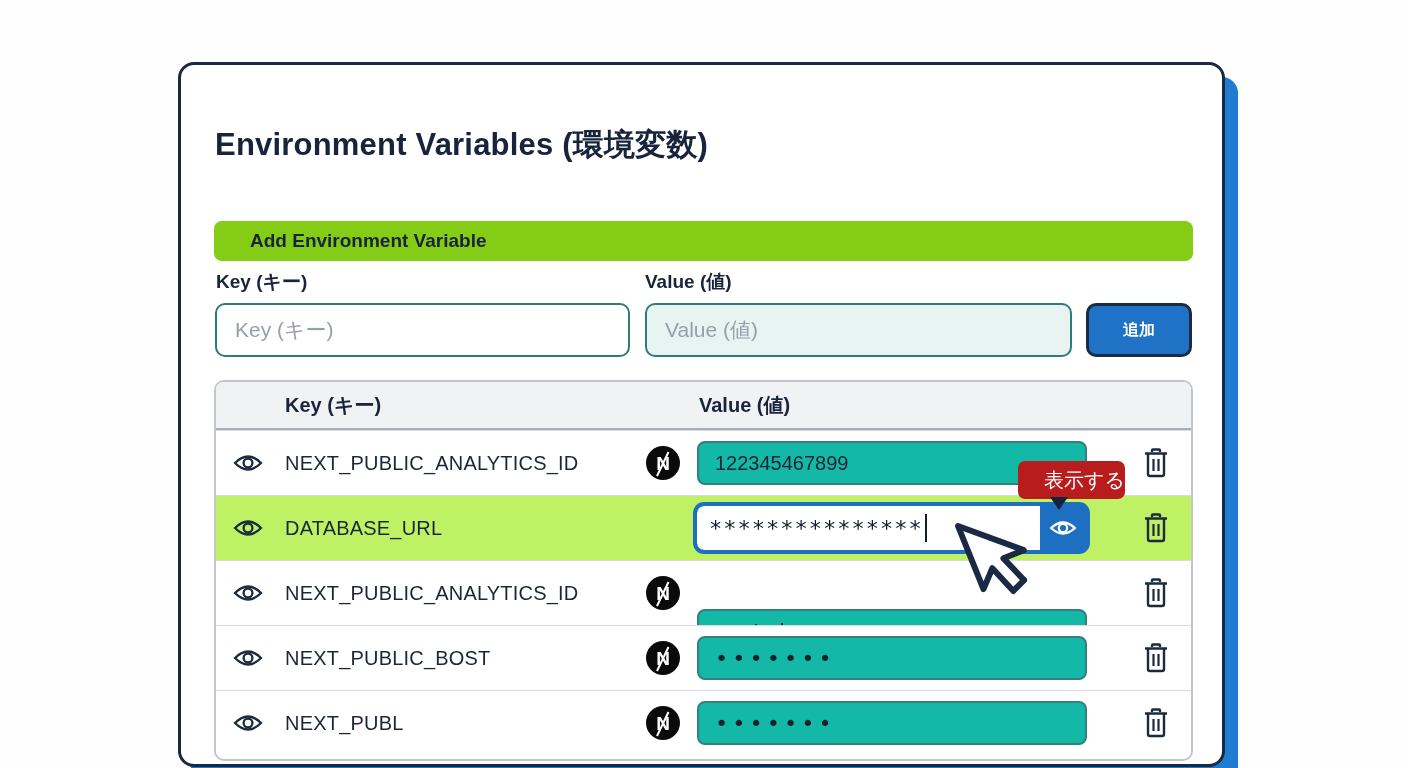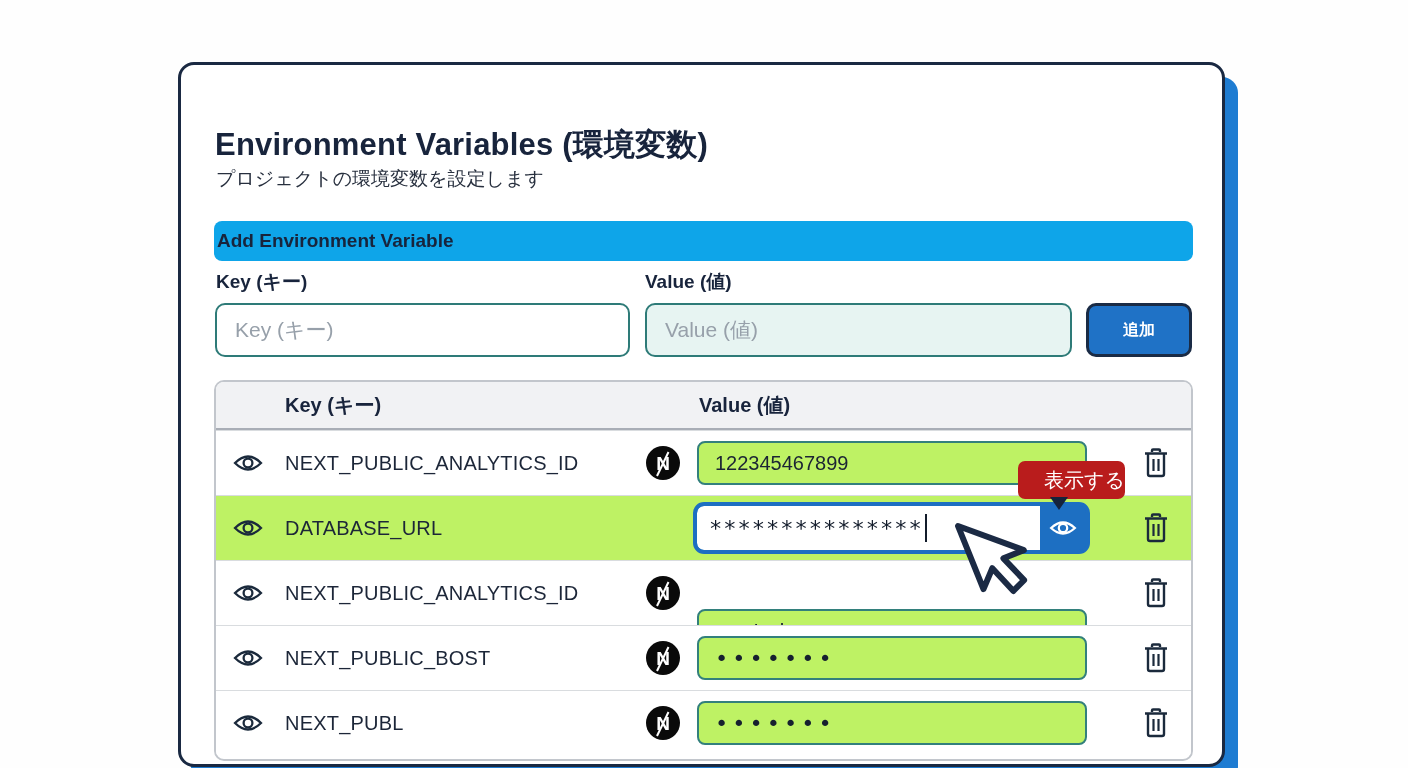--- a/index.html
+++ b/index.html
@@ -11,21 +11,21 @@
   .card { position:absolute; left:178px; top:62px; width:1047px; height:705px;
           background:#ffffff; border:3px solid #1a2942; border-radius:16px;
           box-shadow:13px 15px 0 0 #1e7cd2; }
 
   .page-title { position:absolute; left:215px; top:104px; font-size:31px; font-weight:700;
                 color:#18243c; letter-spacing:.2px;margin-top:20px; }
   .page-subtitle { position:absolute; left:216px; top:166px; font-size:19px; color:#272f3e; }
 
   
   .add-bar { position:absolute; left:214px; top:221px; width:979px; height:40px;
-             background:#0ea5e9; border-radius:8px; display:flex; align-items:center; }
+             background:#84cc16; border-radius:8px; display:flex; align-items:center;padding-left:33px; }
   .add-bar span { font-size:19px; font-weight:700; color:#18243c; padding-left:3px; }
 
   .field-label { position:absolute; top:269px; font-size:19px; font-weight:700; color:#18243c; }
   .lbl-key { left:216px; } .lbl-value { left:645px; }
 
   .txt-input { position:absolute; top:303px; height:54px; border:2px solid #2e7b78;
                border-radius:10px; font-size:21px; color:#2a3240; padding:0 18px;
                font-family:"Liberation Sans", sans-serif; outline:none; }
   .txt-input::placeholder { color:#97a0aa; opacity:1; }
   .input-key { left:215px; width:415px; background:#ffffff; }
@@ -49,21 +49,21 @@
            display:flex; align-items:center; }
   .t-row:first-of-type { border-top:none; }
   .t-row.selected { background:#bef264; }
 
   .eye-cell { position:absolute; left:17px; top:50%; transform:translateY(-50%); width:30px; height:24px; }
   .key-cell { position:absolute; left:69px; font-size:20px; color:#1c2638; letter-spacing:.2px; white-space:nowrap; }
   .logo-cell { position:absolute; left:429px; top:50%; transform:translateY(-50%); width:36px; height:36px; }
   .trash-cell { position:absolute; right:21px; top:50%; transform:translateY(-50%); width:28px; height:30px; cursor:pointer; }
 
   .val-box { position:absolute; left:481px; width:390px; height:44px; top:50%; transform:translateY(-50%);
-             background:#bef264; border:2px solid #33807c; border-radius:8px;
+             background:#14b8a6; border:2px solid #33807c; border-radius:8px;
              display:flex; align-items:center; padding:0 16px; font-size:20px; color:#1b2434; }
   .val-sans { font-family:"Liberation Sans", sans-serif; }
   .val-mono { font-family:"DejaVu Sans Mono", monospace;margin-top:38px; }
   .val-dots { font-family:"DejaVu Sans Mono", monospace; font-size:22px; letter-spacing:4px; color:#16202f; }
 
   
   .focus-ctl { position:absolute; left:477px; top:50%; transform:translateY(-50%);
                width:397px; height:52px; border:4px solid #1d6fc2; background:#1d6fc2;
                border-radius:11px; display:flex; overflow:hidden; }
   .focus-input { flex:1; background:#ffffff; border-radius:7px 0 0 7px; display:flex;
@@ -85,21 +85,20 @@
   .cursor { position:absolute; left:944px; top:516px; z-index:50; pointer-events:none; }
 </style>
 </head>
 <body>
 
 <div id="page">
 
   <div class="card"></div>
 
   <h1 class="page-title">Environment Variables (環境変数)</h1>
-  <p class="page-subtitle">プロジェクトの環境変数を設定します</p>
 
   <div class="add-bar">
     <span>Add Environment Variable</span>
   </div>
 
   <div class="field-label lbl-key">Key (キー)</div>
   <div class="field-label lbl-value">Value (値)</div>
 
   <input class="txt-input input-key" type="text" placeholder="Key (キー)" style="">
   <input class="txt-input input-value" type="text" placeholder="Value (値)" style="">

